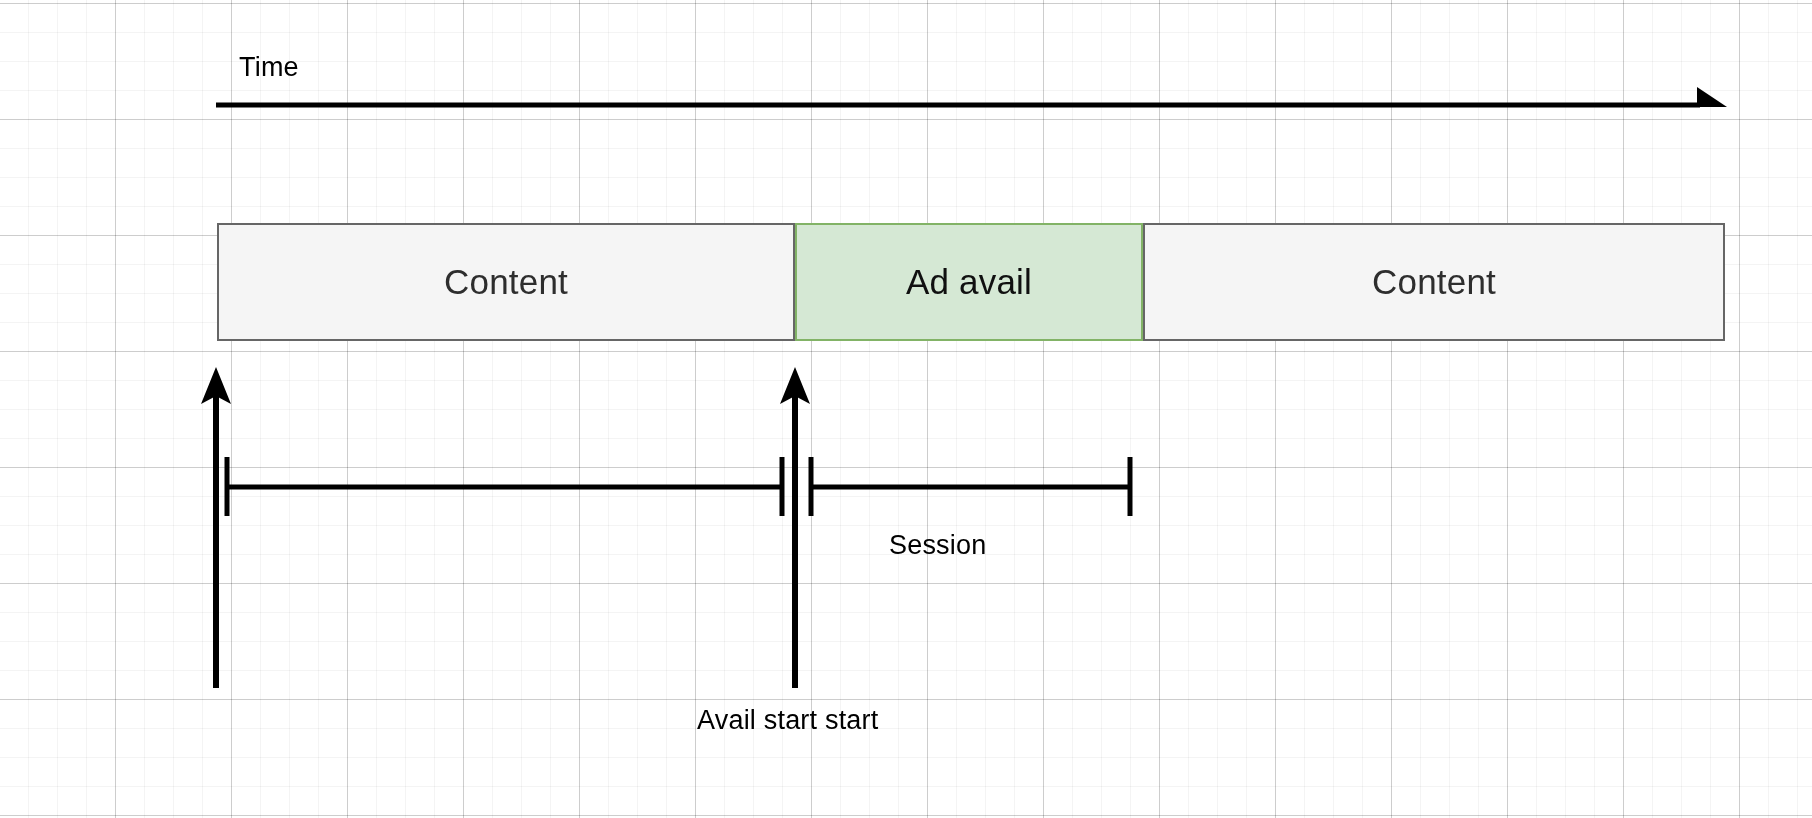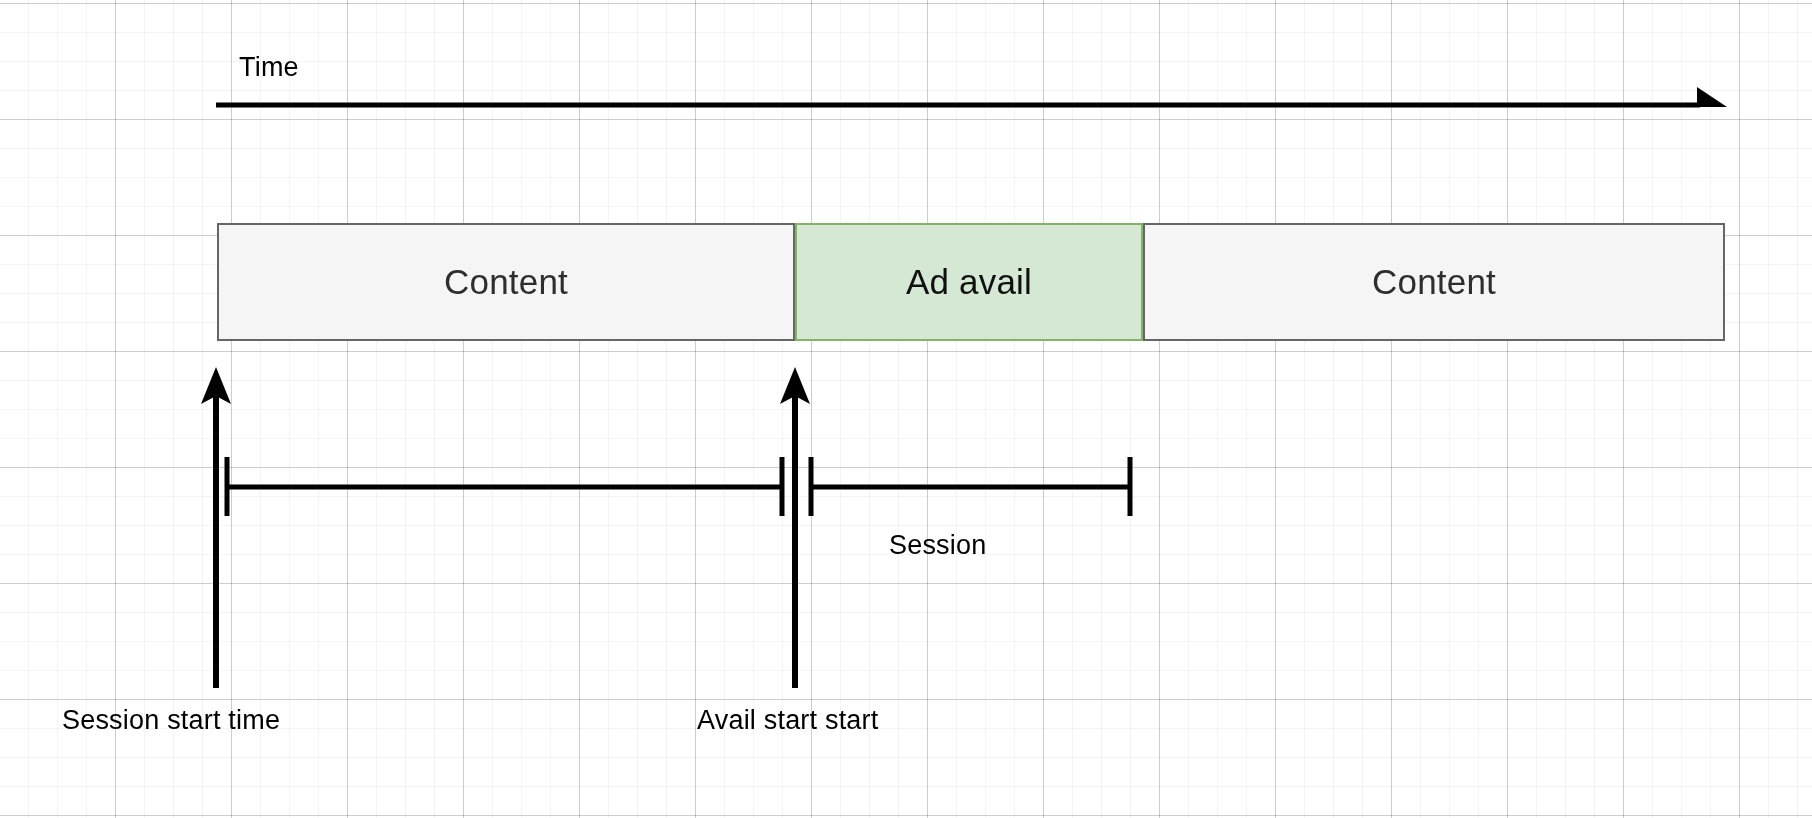--- a/index.html
+++ b/index.html
@@ -124,17 +124,16 @@
     <span>Ad avail</span>
   </div>
 
   <div class="seg seg-content" style="left:1143px; top:223px; width:582px; height:118px;">
     <span>Content</span>
   </div>
 
 
   <div class="lbl" style="left:889px; top:530px;">Session</div>
 
-  <div class="lbl" style="left:62px; top:705px;">Session start time</div>
 
   <div class="lbl" style="left:697px; top:705px;">Avail start start</div>
 
 </div>
 
 </body></html>

